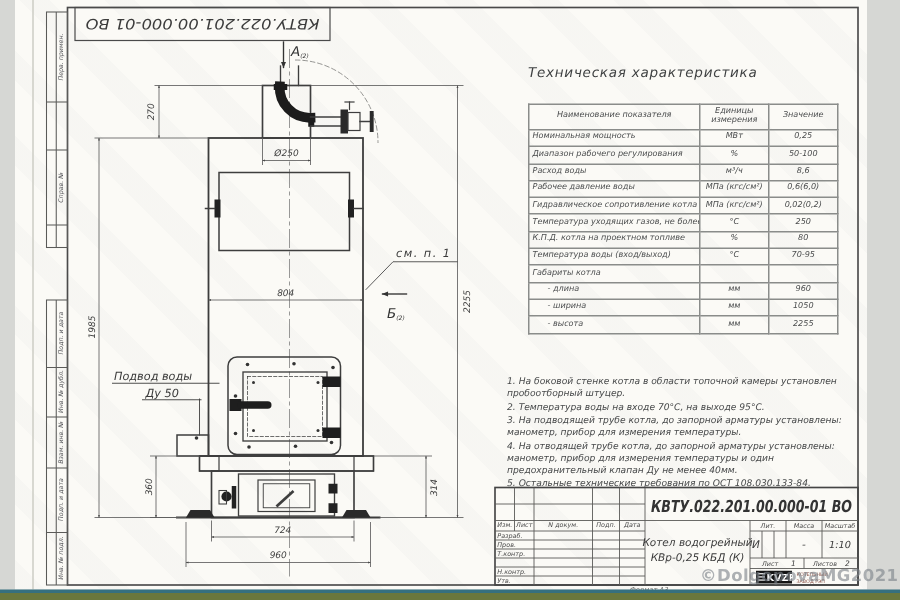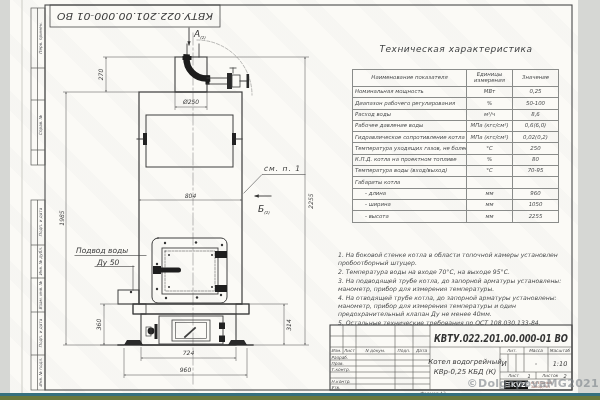--- a/index.html
+++ b/index.html
@@ -4,21 +4,21 @@
 <style>
   html,body{margin:0;padding:0;}
   body{width:600px;height:400px;overflow:hidden;background:#d6d7d4;font-family:"DejaVu Sans",sans-serif;}
   #stage{position:relative;width:600px;height:400px;overflow:hidden;}
   #paper{position:absolute;left:10px;top:0;width:568px;height:393px;background:#fbfaf6;
          background-image:repeating-linear-gradient(45deg,rgba(170,175,180,.05) 0 14px,rgba(255,255,255,0) 14px 40px);}
   svg{position:absolute;left:0;top:0;}
   .abs{position:absolute;}
   
   #techwrap{left:352px;top:44px;width:208px;color:#4b4d4e;font-style:italic;}
-  #techtitle{text-align:center;font-size:9px;letter-spacing:.5px;margin-bottom:15px;color:#3f4142;}
+  #techtitle{text-align:left;font-size:9px;letter-spacing:.5px;margin-bottom:15px;color:#3f4142;}
   table.tech{border-collapse:collapse;width:206px;table-layout:fixed;}
   table.tech th,table.tech td{border:0.5px solid #8a8c8a;font-weight:normal;font-size:5.4px;line-height:1.05;padding:0 2px;overflow:hidden;}
   table.tech th{height:16px;text-align:center;}
   table.tech td{height:10.3px;white-space:nowrap;}
   table.tech td.c{text-align:center;}
   table.tech td.ind{padding-left:12px;}
   col.c1{width:114px;}col.c2{width:46px;}col.c3{width:46px;}
   
   #notes{left:338px;top:251px;width:234px;font-size:6.1px;line-height:1.32;color:#47494a;font-style:italic;}
   #notes div{margin:0 0 1px 0;}

